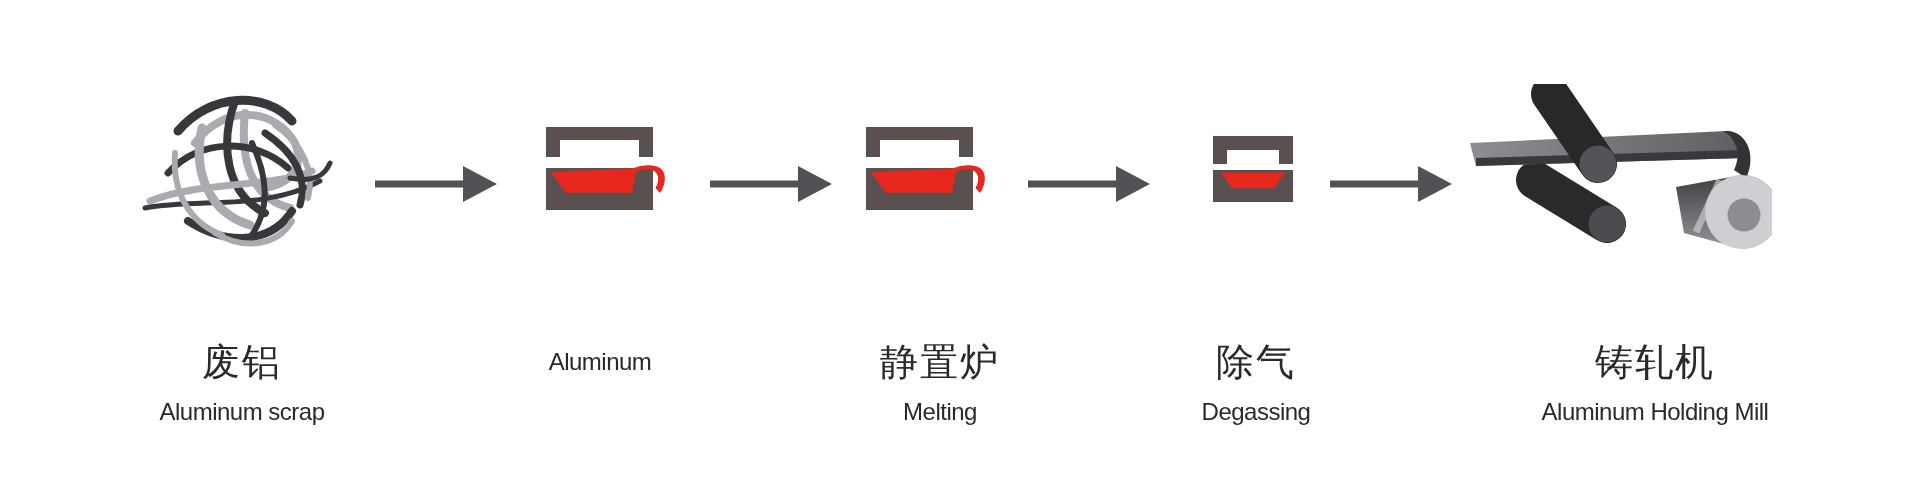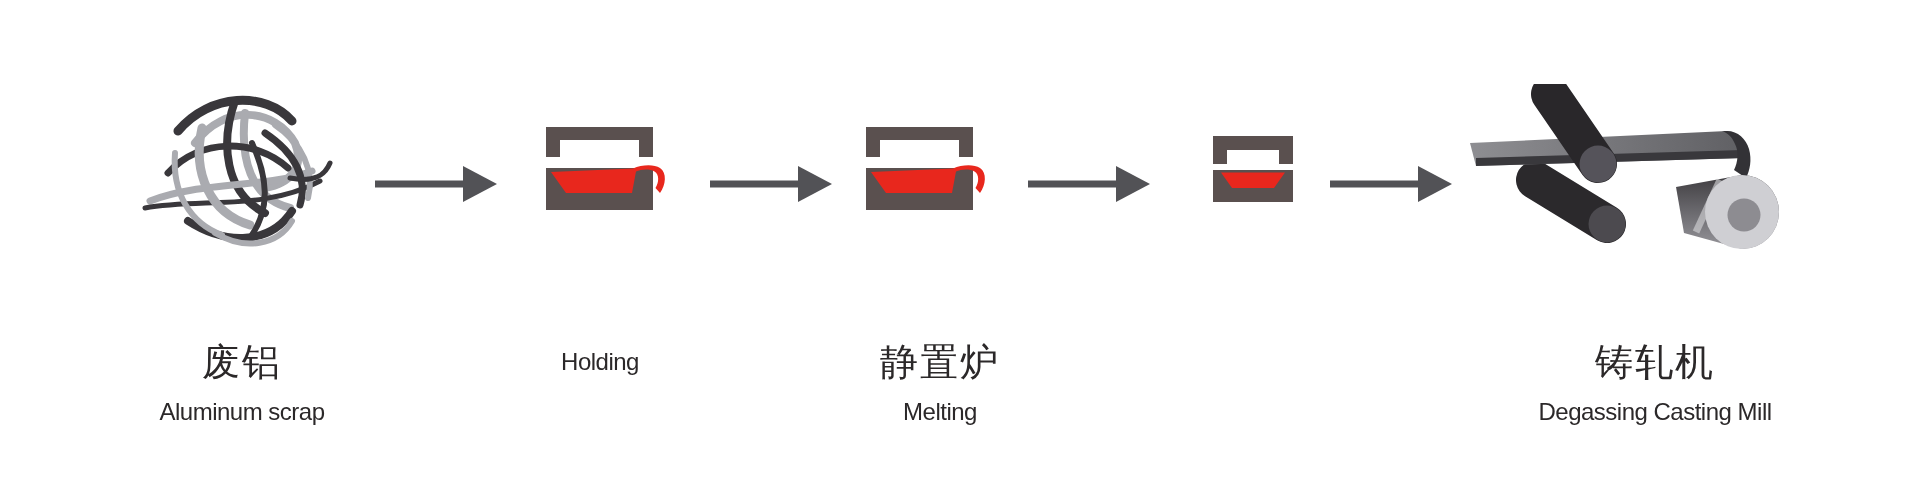--- a/index.html
+++ b/index.html
@@ -1,21 +1,20 @@
 <!DOCTYPE html>
 <html style="--background: #ffffff; --text: #2b2829; --arrow: #525256; --furnace-frame: #5a504f; --molten-red: #e8271d; --scrap-dark: #39373b; --scrap-silver: #aaabb0; --roller-dark: #2b292c; --roller-cap: #55535a; --sheet-gray: #7b7a7f; --sheet-edge: #39383c; --coil-face: #cfcfd3; --coil-hole: #8d8c91;"><head>
 <meta charset="utf-8">
 <style>
   html,body{margin:0;padding:0;background:var(--background,#fff);}
   .canvas{
     position:relative;width:1772px;height:503px;overflow:hidden;
     background:var(--background,#fff);
     font-family:"Liberation Sans","DejaVu Sans",sans-serif;
     color:var(--text,#2b2829);
-    padding-left:48px;
   }
   .icon-box{position:absolute;}
   .flow-arrow{position:absolute;top:166px;width:122px;height:36px;}
   .stage-label{
     position:absolute;top:337px;transform:translateX(-50%);
     text-align:center;white-space:nowrap;
   }
   .label-zh{display:block;font-size:38px;line-height:50px;letter-spacing:2px;}
   .label-en{display:block;font-size:24px;line-height:50px;letter-spacing:-0.5px;}
   .strip-dark{stroke:var(--scrap-dark,#39373b);fill:none;stroke-linecap:round;}
@@ -117,24 +116,28 @@
 
     <line x1="88" y1="10" x2="136" y2="80" stroke="#29272a" stroke-width="38" stroke-linecap="round"></line>
     <circle cx="136" cy="80" r="18.5" fill="var(--roller-cap,#55535a)"></circle>
   </svg>
 
   <div class="stage-label" style="left:242px;">
     <span class="label-zh">废铝</span>
     <span class="label-en">Aluminum scrap</span>
   </div>
   <div class="stage-label" style="left:600px;">
-    <span class="label-en">Holding</span>
+    <span class="label-en">Aluminum</span>
   </div>
   <div class="stage-label" style="left:940px;">
     <span class="label-zh">静置炉</span>
     <span class="label-en">Melting</span>
   </div>
+  <div class="stage-label" style="left:1256px;">
+    <span class="label-zh">除气</span>
+    <span class="label-en">Degassing</span>
+  </div>
   <div class="stage-label" style="left:1655px;">
     <span class="label-zh">铸轧机</span>
-    <span class="label-en">Degassing Casting Mill</span>
+    <span class="label-en">Aluminum Holding Mill</span>
   </div>
 
 </div>
 
 </body></html>

